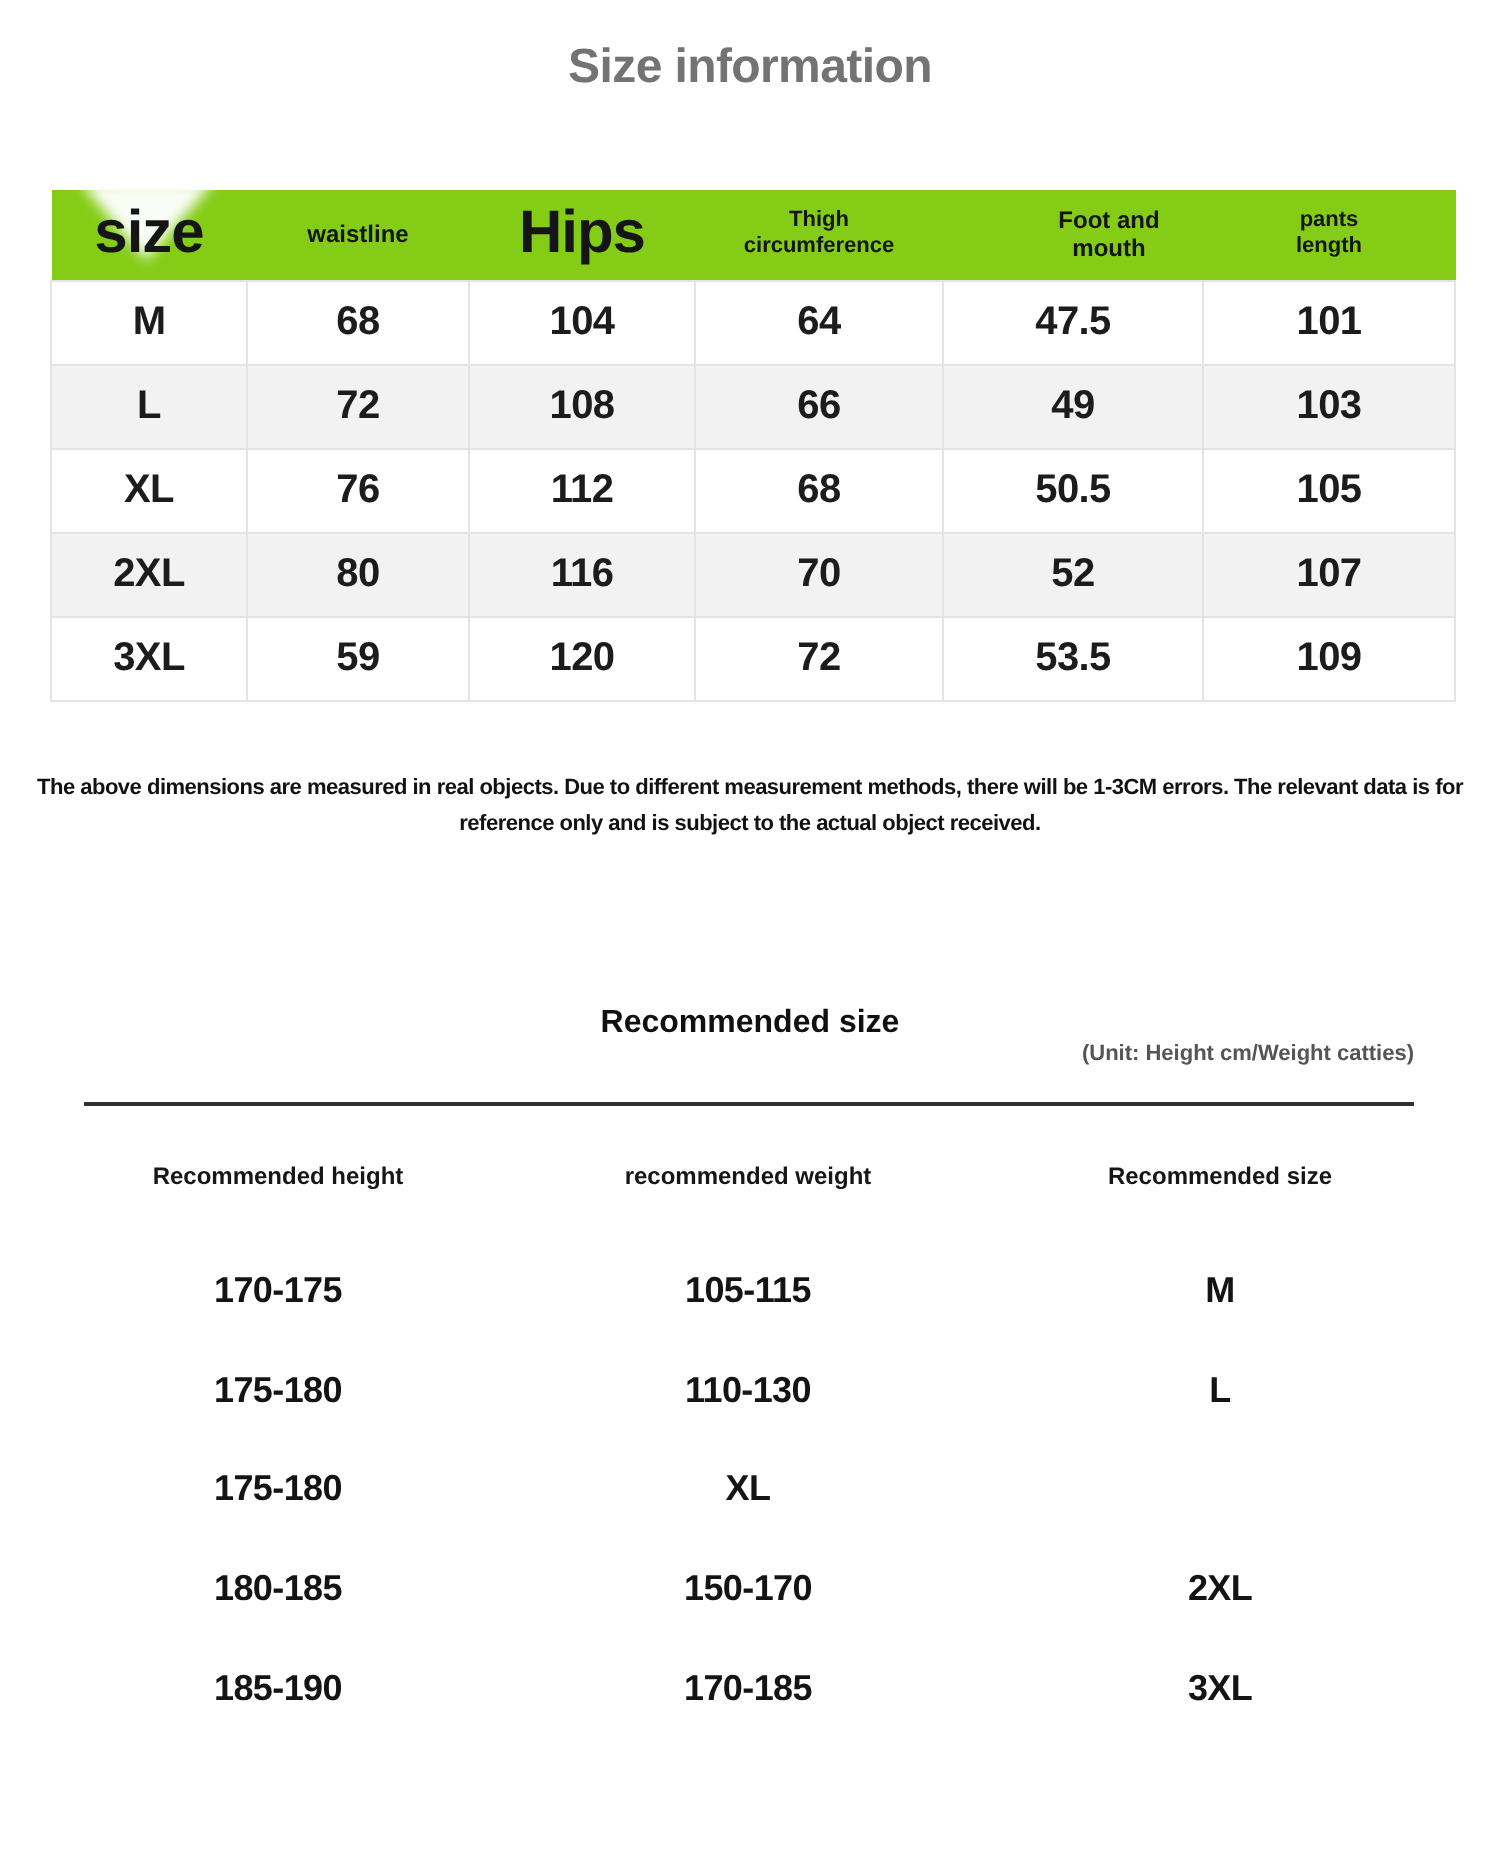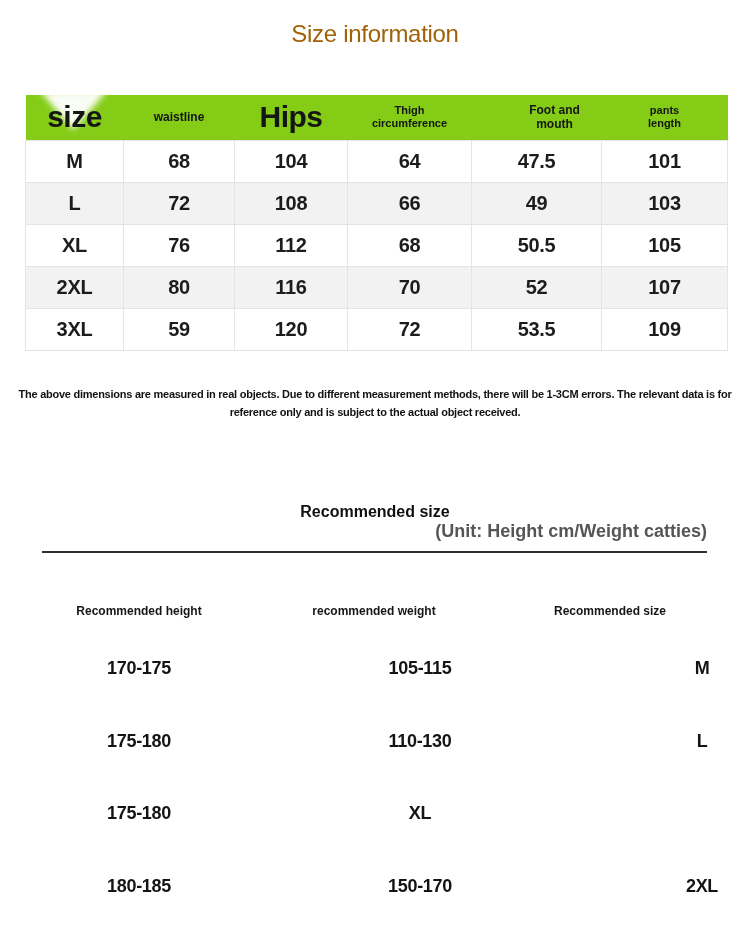--- a/index.html
+++ b/index.html
@@ -9,23 +9,23 @@
     position: relative;
     font-family: "Liberation Sans", sans-serif;
     color: #111;
     overflow: hidden;
   }
 
   
   .page-title {
     position: absolute; top: 20px; left: 0; width: 750px;
     text-align: center;
-    font-size: 24px; font-weight: normal;
+    font-size: 24px; font-weight: bold;
     letter-spacing: -0.3px;
-    color: #a16207;
+    color: #737373;
   }
 
   
   .size-table {
     position: absolute; top: 95px; left: 25px;
     width: 702px;
     border-collapse: collapse;
     table-layout: fixed;
     text-align: center;
   }
@@ -85,48 +85,46 @@
 
   
   .rec-title {
     position: absolute; top: 503px; left: 0; width: 750px;
     text-align: center;
     font-size: 16px; font-weight: bold;
     color: #101010;
   }
   .unit-note {
     position: absolute; top: 521px; right: 43px;
-    font-size: 18px; font-weight: bold;
+    font-size: 11px; font-weight: bold;
     color: #555555;
   }
   .rec-rule {
     position: absolute; top: 551px; left: 42px;
     width: 665px; height: 0;
     border-top: 2px solid #2f2f2f;
   }
 
   .rec-headers, .rec-row {
     position: absolute; left: 0; width: 624px;
     display: grid;
     grid-template-columns: 278px 192px 280px;
     text-align: center;
     align-items: center;
-    margin-top: 23px;
   }
   .rec-headers { top: 579px; height: 18px; }
   .rec-headers .rec-hdr {
     font-size: 12px; font-weight: bold; color: #161616;
   }
   .rec-rows {
     position: absolute; top: 621px; left: 0; width: 750px;
   }
   .rec-row {
     position: relative;
     height: 49.6px;
-    gap: 46px;
   }
   .rec-cell {
     font-size: 18px; font-weight: bold; color: #141414;
     letter-spacing: -0.3px;
   }
 </style>
 </head>
 <body>
 
 <div class="page-title">Size information</div>

